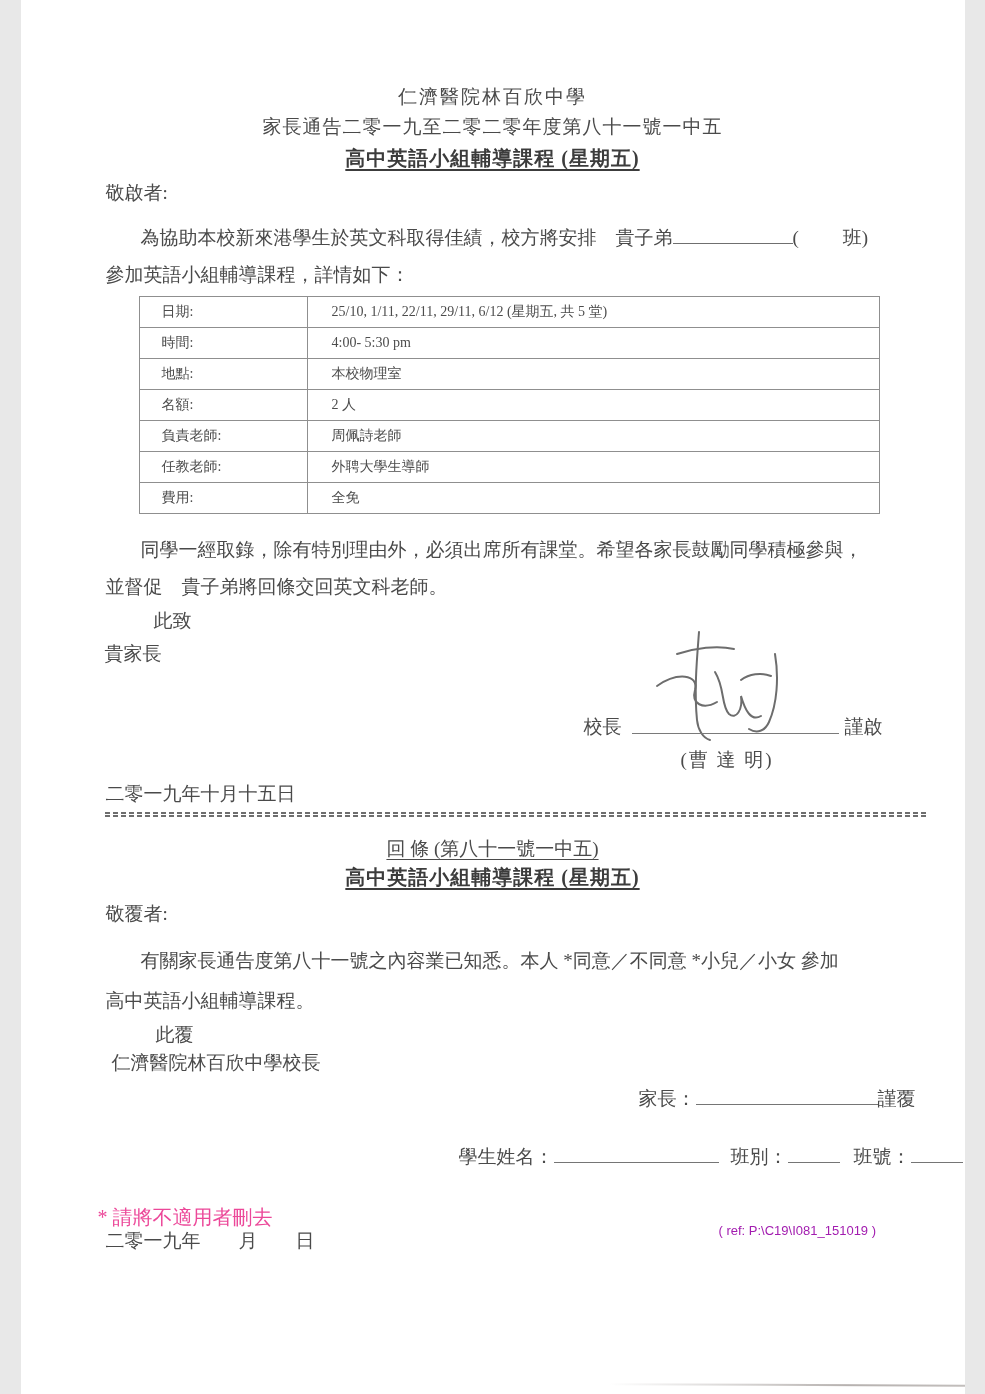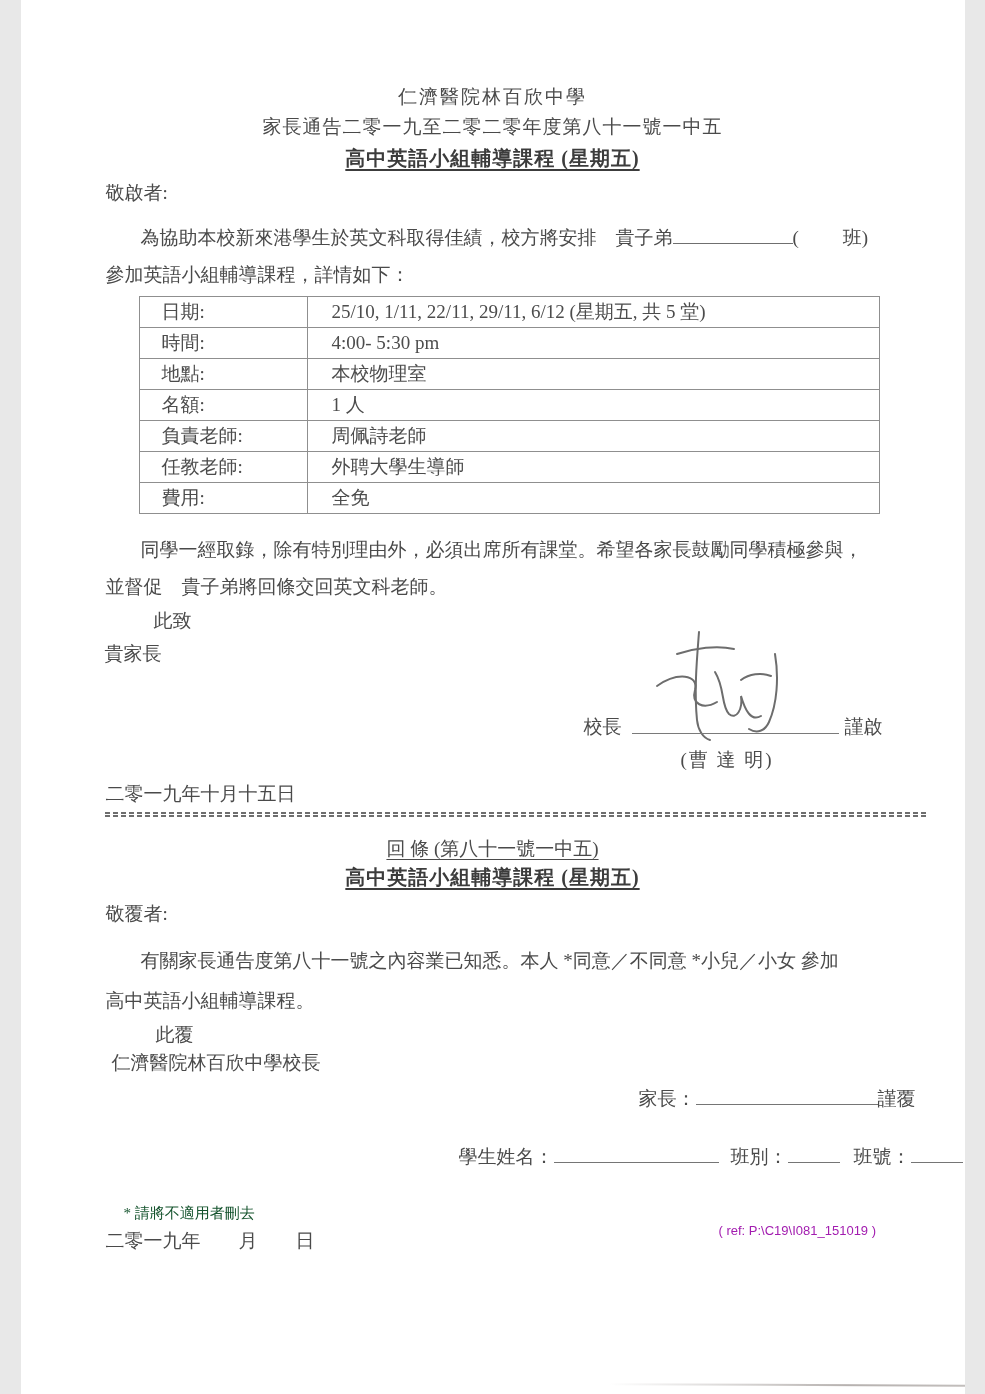--- a/index.html
+++ b/index.html
@@ -15,21 +15,21 @@
   .notice-line{top:114px;letter-spacing:1px;}
   .doc-title{top:145px;font-size:20px;font-weight:bold;color:#3c3c3c;
     text-decoration:underline;text-underline-offset:4px;letter-spacing:1px;}
   .salutation1{top:180px;left:85px;}
   .para1{top:219px;left:85px;line-height:37px;}
   .para1 .l1{padding-left:35px;}
   .fill-inline{display:inline-block;width:120px;height:17px;
     border-bottom:1px solid #6f6f6f;vertical-align:baseline;}
   .paren-gap{display:inline-block;width:44px;}
   table.details{position:absolute;top:296px;left:118px;width:741px;
-    border-collapse:collapse;font-size:19px;color:#4c4c4c;}
+    border-collapse:collapse;font-size:14px;color:#4c4c4c;}
   table.details td{border:1px solid #8f8f8f;height:30px;padding:0;}
   table.details td.lbl{width:145px;padding-left:22px;}
   table.details td.val{padding-left:24px;}
   .para2{top:531px;left:85px;line-height:37px;}
   .para2 .l1{padding-left:35px;}
   .cizhi{top:608px;left:133px;}
   .recipient{top:641px;left:84px;}
   .sig-svg{top:628px;left:616px;}
   .principal-label{top:714px;left:563px;}
   .principal-line{top:733px;left:611px;width:207px;height:0;
@@ -51,21 +51,21 @@
   .cifu{top:1022px;left:135px;}
   .addressee{top:1050px;left:91px;}
   .parent-row{top:1086px;left:585px;margin-left:33px;}
   .blank{display:inline-block;border-bottom:1px solid #757575;height:17px;
     vertical-align:baseline;}
   .parent-blank{width:182px;}
   .student-row{top:1144px;left:408px;margin-left:30px;}
   .name-blank{width:165px;margin-right:12px;}
   .small-blank{width:52px;}
   .gap14{display:inline-block;width:14px;}
-  .footnote{top:1204px;left:103px;font-size:15px;color:#14532d;}
+  .footnote{top:1204px;left:77px;font-size:20px;color:#ec4899;}
   .reply-date{top:1228px;left:85px;}
   .ref{top:1223px;left:698px;font-size:13px;color:#a21caf;
     font-family:"Liberation Sans","DejaVu Sans",sans-serif;}
   .artifact{top:1384px;left:588px;width:397px;height:2px;
     background:linear-gradient(to right,rgba(190,186,184,0),#b7b2b0 60%,#c6c2c0);
     transform:rotate(0.25deg);}
   .sig-svg path{fill:none;stroke:#6d6d6d;stroke-width:2;stroke-linecap:round;}
 </style>
 </head>
 <body>
@@ -93,21 +93,21 @@
       <tr>
         <td class="lbl">時間:</td>
         <td class="val">4:00- 5:30 pm</td>
       </tr>
       <tr>
         <td class="lbl">地點:</td>
         <td class="val">本校物理室</td>
       </tr>
       <tr>
         <td class="lbl">名額:</td>
-        <td class="val">1 人</td>
+        <td class="val">2 人</td>
       </tr>
       <tr>
         <td class="lbl">負責老師:</td>
         <td class="val">周佩詩老師</td>
       </tr>
       <tr>
         <td class="lbl">任教老師:</td>
         <td class="val">外聘大學生導師</td>
       </tr>
       <tr>

